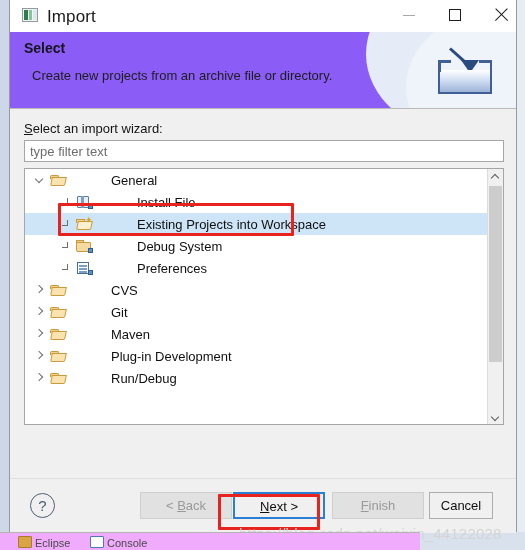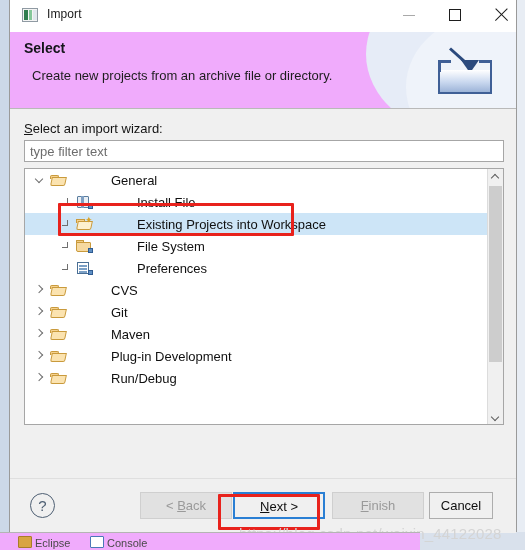--- a/index.html
+++ b/index.html
@@ -95,21 +95,21 @@
     position: absolute; left: 6px; top: 1px;
     width: 3px; height: 10px; background: #84c79a;
   }
   #title-icon .tg3 {
     position: absolute; left: 10px; top: 1px;
     width: 4px; height: 10px; background: #dfe7ec;
   }
   #title-text {
     position: absolute;
     left: 37px; top: 7px;
-    font-size: 12px;
+    font-size: 17px;
     color: #1a1a1a;
     letter-spacing: .1px;
   }
   .win-btn {
     position: absolute;
     top: 0;
     width: 45px; height: 30px;
     cursor: default;
   }
   #btn-min { left: 377px; }
@@ -137,21 +137,21 @@
     width: 17px; height: 1.4px;
     background: #1e1e1e;
   }
   #btn-close .glyph::before { transform: rotate(45deg); }
   #btn-close .glyph::after  { transform: rotate(-45deg); }
 
   
   #banner {
     position: relative;
     height: 76px;
-    background: #f0abfc;
+    background: #8b5cf6;
     border-bottom: 1px solid #b9b9b9;
     overflow: hidden;
     padding-left: 32px;
   }
   #banner-swoosh1 {
     position: absolute;
     right: -40px; top: -58px;
     width: 190px; height: 160px;
     background: #e6ecf7;
     border-radius: 50%;
@@ -567,21 +567,21 @@
       <span class="acc">S</span><span>elect an import wizard:</span>
     </div>
 
     <input id="filter-input" type="text" placeholder="type filter text" style="">
 
     <div id="tree-panel">
       <div id="tree-list">
           <div class="tree-row"><span style="display:inline-block;width:10px"></span><span class="tw expanded"></span><span style="display:inline-block;width:6px"></span><span class="ic folder-open"><span class="ft"></span><span class="fb"></span></span><span class="tree-label">General</span></div>
           <div class="tree-row"><span style="display:inline-block;width:36px"></span><span class="tw"></span><span style="display:inline-block;width:6px"></span><span class="ic archive"><span class="ab"></span><span class="az"></span><span class="deco"></span></span><span class="tree-label">Install File</span></div>
           <div class="tree-row selected"><span style="display:inline-block;width:36px"></span><span class="tw"></span><span style="display:inline-block;width:6px"></span><span class="ic proj-import"><span class="pt"></span><span class="pb"></span><span class="star">✦</span></span><span class="tree-label">Existing Projects into Workspace</span></div>
-          <div class="tree-row"><span style="display:inline-block;width:36px"></span><span class="tw"></span><span style="display:inline-block;width:6px"></span><span class="ic folder-closed"><span class="ft"></span><span class="fb"></span><span class="deco"></span></span><span class="tree-label">File System</span></div>
+          <div class="tree-row"><span style="display:inline-block;width:36px"></span><span class="tw"></span><span style="display:inline-block;width:6px"></span><span class="ic folder-closed"><span class="ft"></span><span class="fb"></span><span class="deco"></span></span><span class="tree-label">Debug System</span></div>
           <div class="tree-row"><span style="display:inline-block;width:36px"></span><span class="tw"></span><span style="display:inline-block;width:6px"></span><span class="ic prefs"><span class="pp"></span><span class="pl1"></span><span class="pl2"></span><span class="pl3"></span><span class="deco"></span></span><span class="tree-label">Preferences</span></div>
           <div class="tree-row"><span style="display:inline-block;width:10px"></span><span class="tw collapsed"></span><span style="display:inline-block;width:6px"></span><span class="ic folder-open"><span class="ft"></span><span class="fb"></span></span><span class="tree-label">CVS</span></div>
           <div class="tree-row"><span style="display:inline-block;width:10px"></span><span class="tw collapsed"></span><span style="display:inline-block;width:6px"></span><span class="ic folder-open"><span class="ft"></span><span class="fb"></span></span><span class="tree-label">Git</span></div>
           <div class="tree-row"><span style="display:inline-block;width:10px"></span><span class="tw collapsed"></span><span style="display:inline-block;width:6px"></span><span class="ic folder-open"><span class="ft"></span><span class="fb"></span></span><span class="tree-label">Maven</span></div>
           <div class="tree-row"><span style="display:inline-block;width:10px"></span><span class="tw collapsed"></span><span style="display:inline-block;width:6px"></span><span class="ic folder-open"><span class="ft"></span><span class="fb"></span></span><span class="tree-label">Plug-in Development</span></div>
           <div class="tree-row"><span style="display:inline-block;width:10px"></span><span class="tw collapsed"></span><span style="display:inline-block;width:6px"></span><span class="ic folder-open"><span class="ft"></span><span class="fb"></span></span><span class="tree-label">Run/Debug</span></div>
         </div>
 
       <div id="tree-scroll">
         <div class="sb-arrow up">

